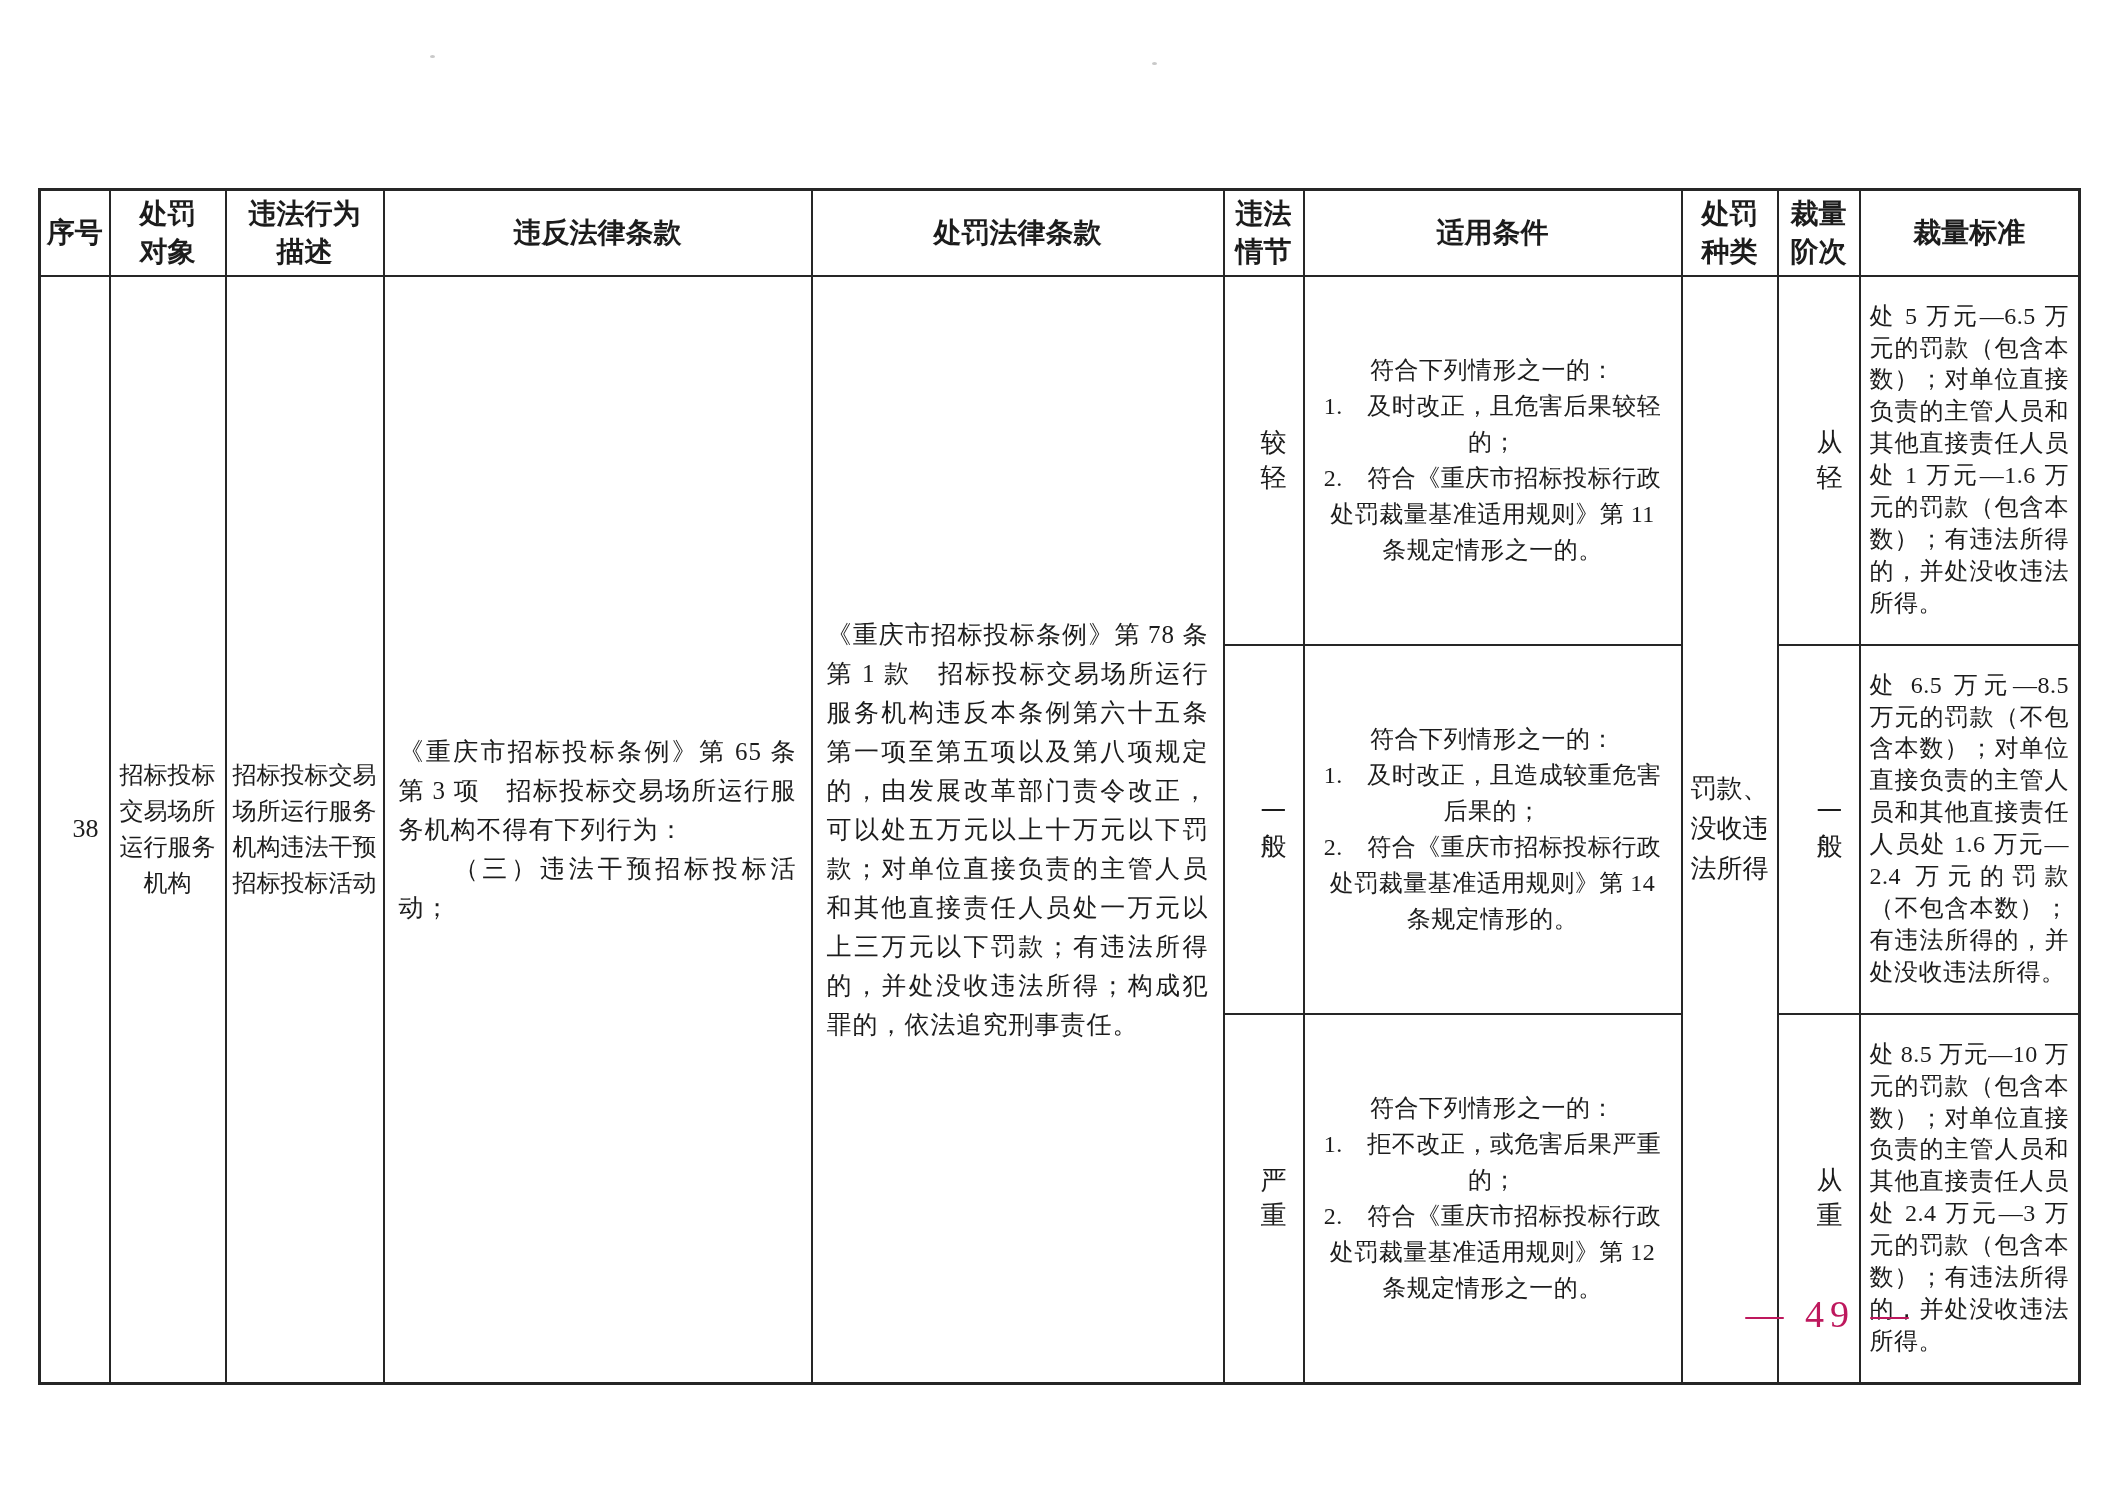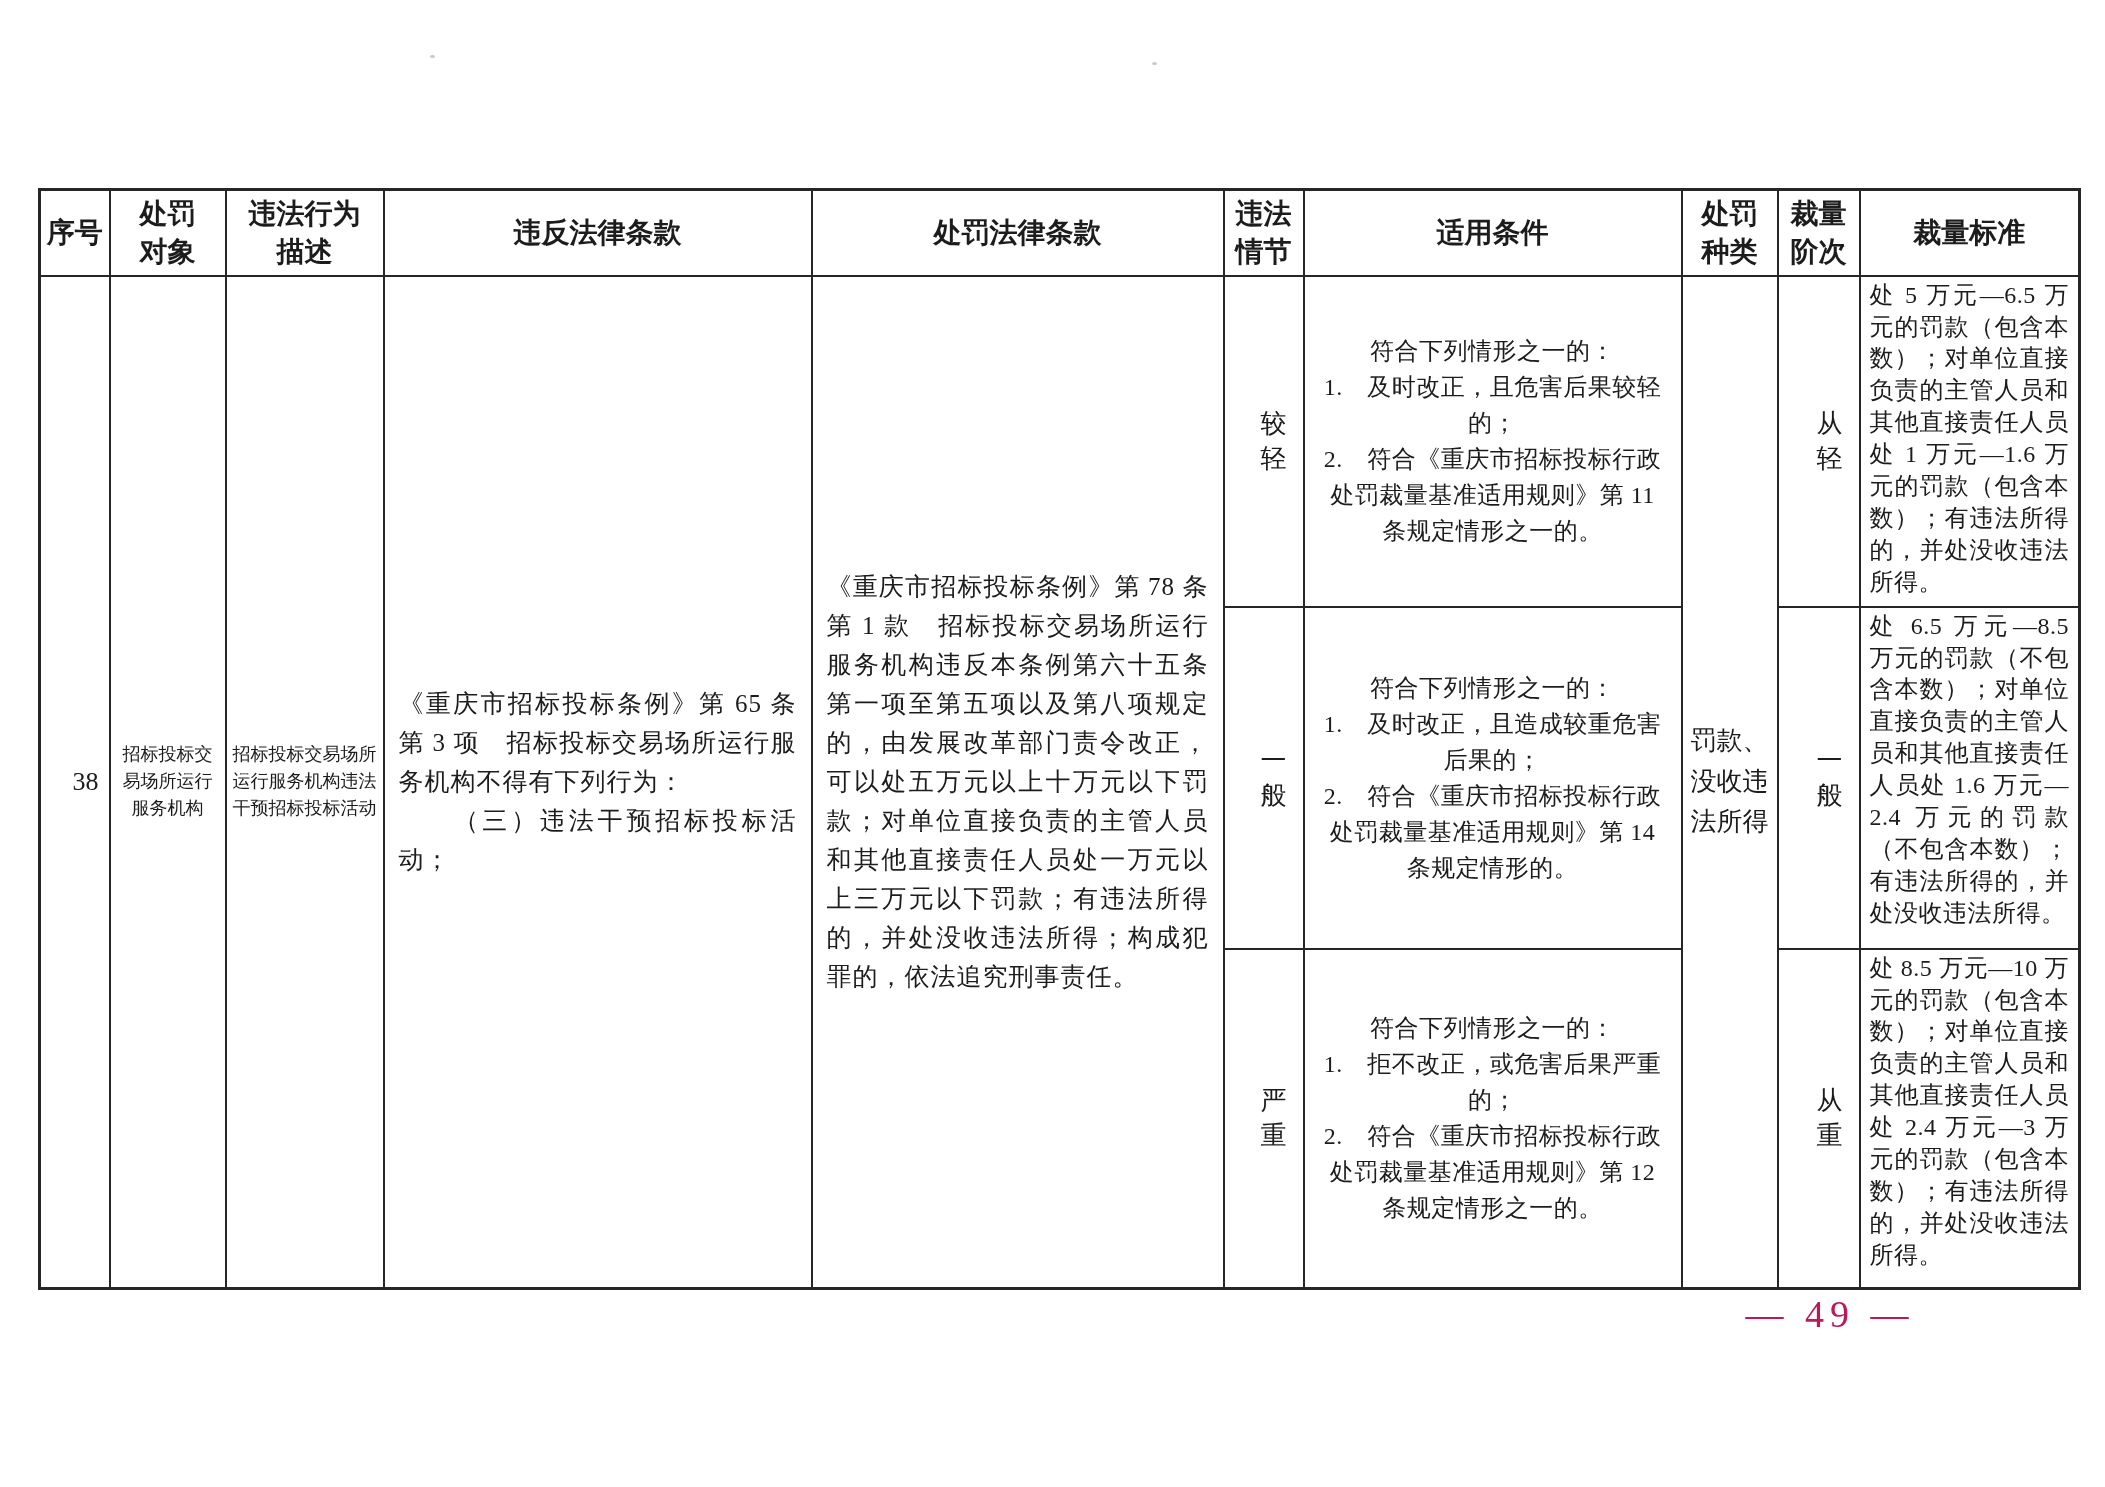--- a/index.html
+++ b/index.html
@@ -47,21 +47,21 @@
     background: #ffffff;
   }
   tr.hdr { height: 84px; }
   tr.r1 { height: 331px; }
   tr.r2 { height: 342px; }
   tr.r3 { height: 340px; }
 
   .c-no { text-align: right; font-size: 26px; }
   .c-obj, .c-beh {
     text-align: center;
-    font-size: 18px;
+    font-size: 24px;
     line-height: 1.5;
     padding: 6px 6px;
   }
   .c-law, .c-plaw {
     text-align: justify;
     text-justify: inter-character;
     line-height: 1.56;
     letter-spacing: 1px;
     padding: 8px 14px;
   }
@@ -86,21 +86,21 @@
     line-height: 1.55;
     padding: 6px 8px;
   }
   .c-std {
     font-size: 24px;
     line-height: 1.33;
     letter-spacing: 0.5px;
     text-align: justify;
     text-justify: inter-character;
     vertical-align: top;
-    padding: 3px 9px;
+    padding: 24px 9px;
   }
   .pageno {
     position: absolute;
     left: 1690px;
     top: 1292px;
     width: 280px;
     text-align: center;
     font-size: 38px;
     letter-spacing: 6px;
     color: #be185d;

